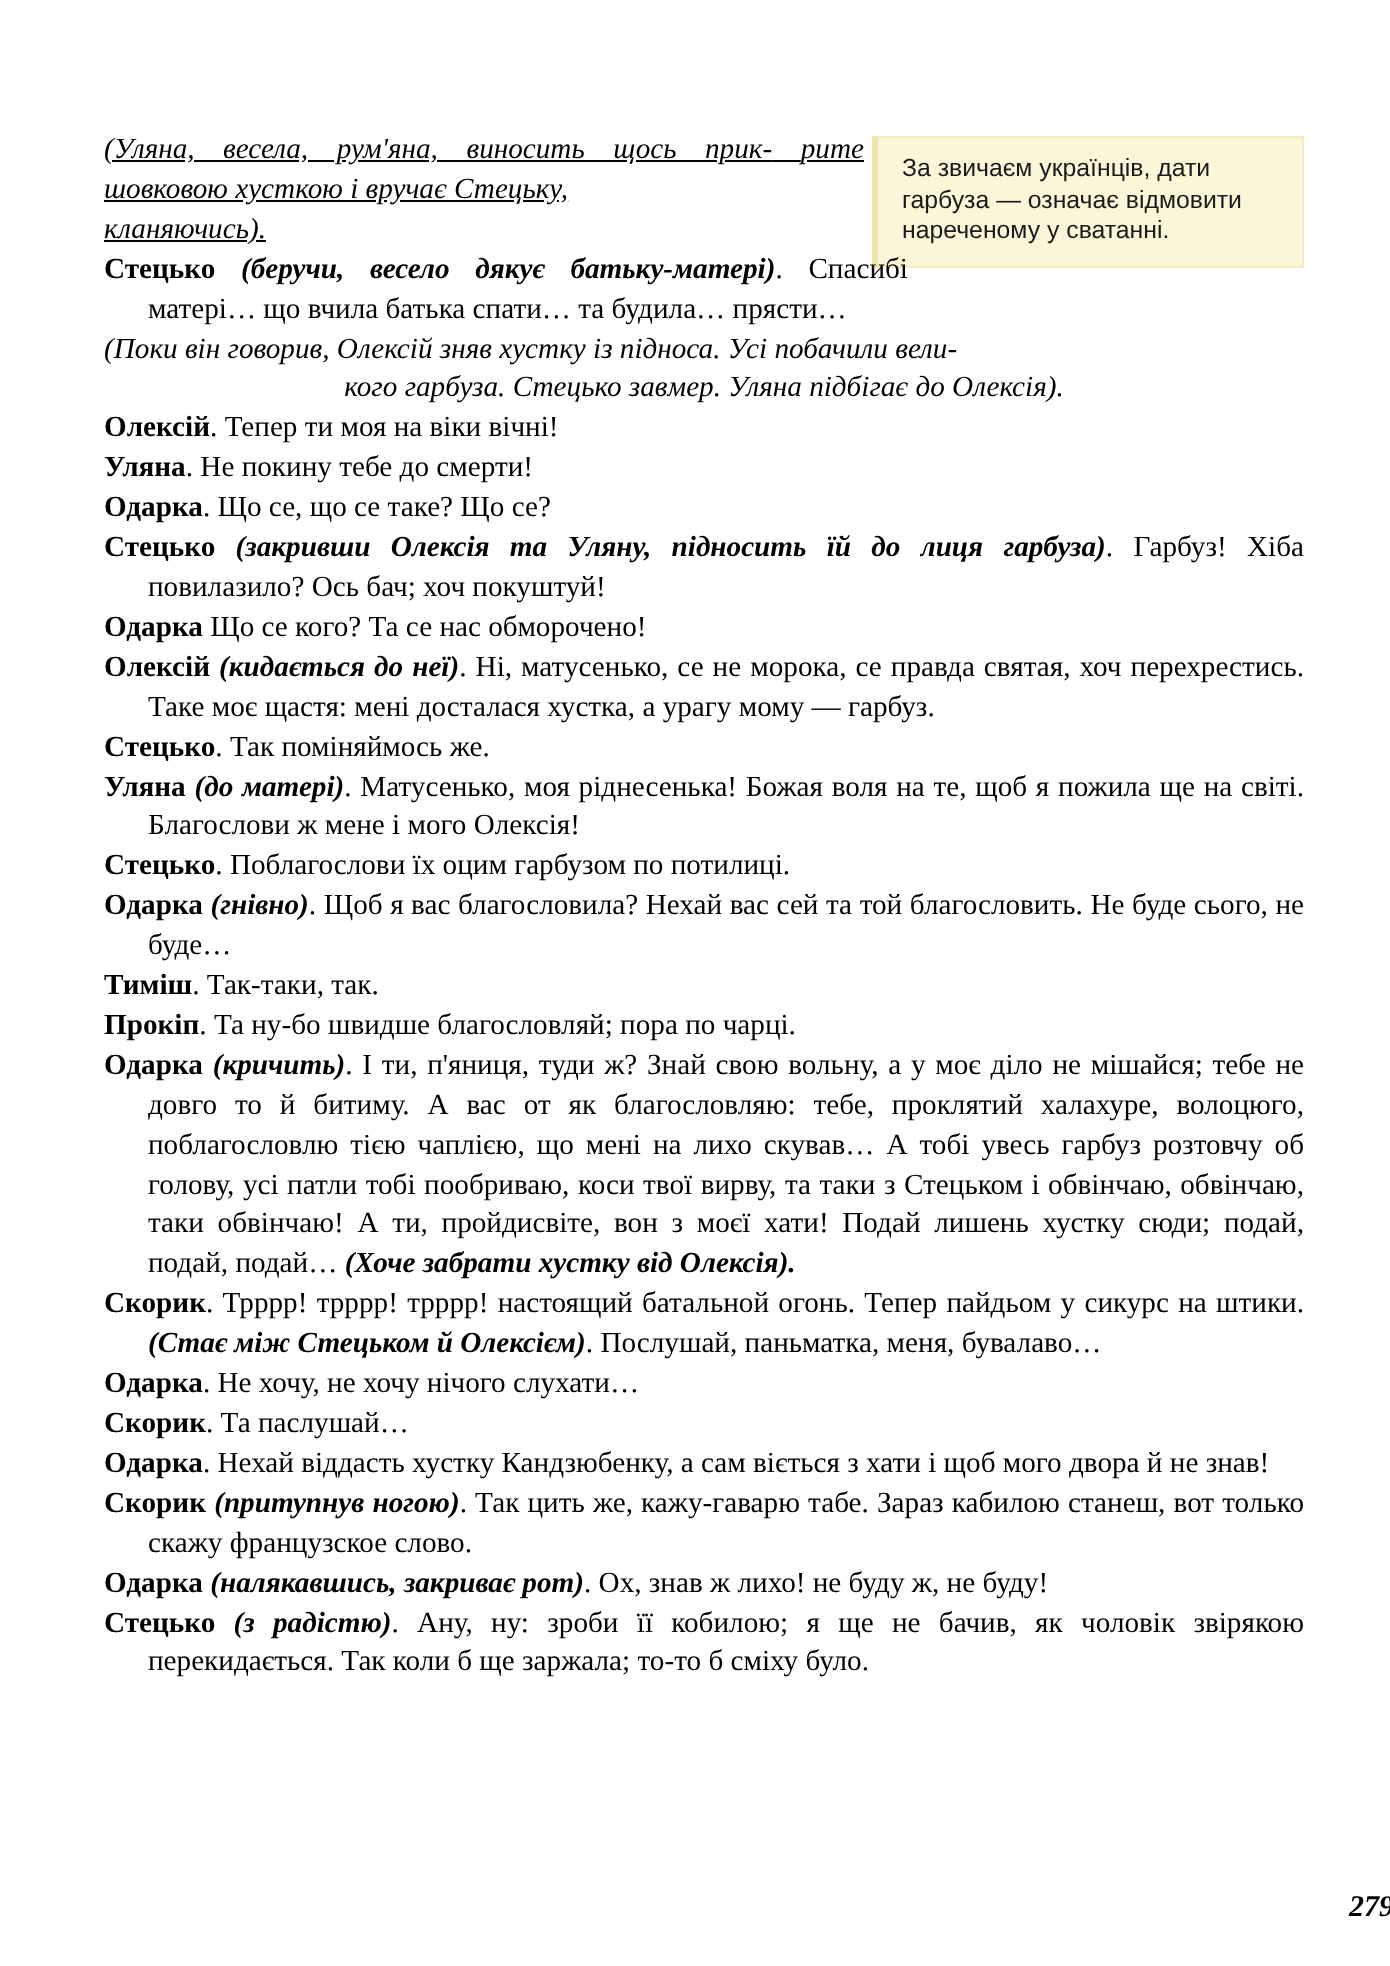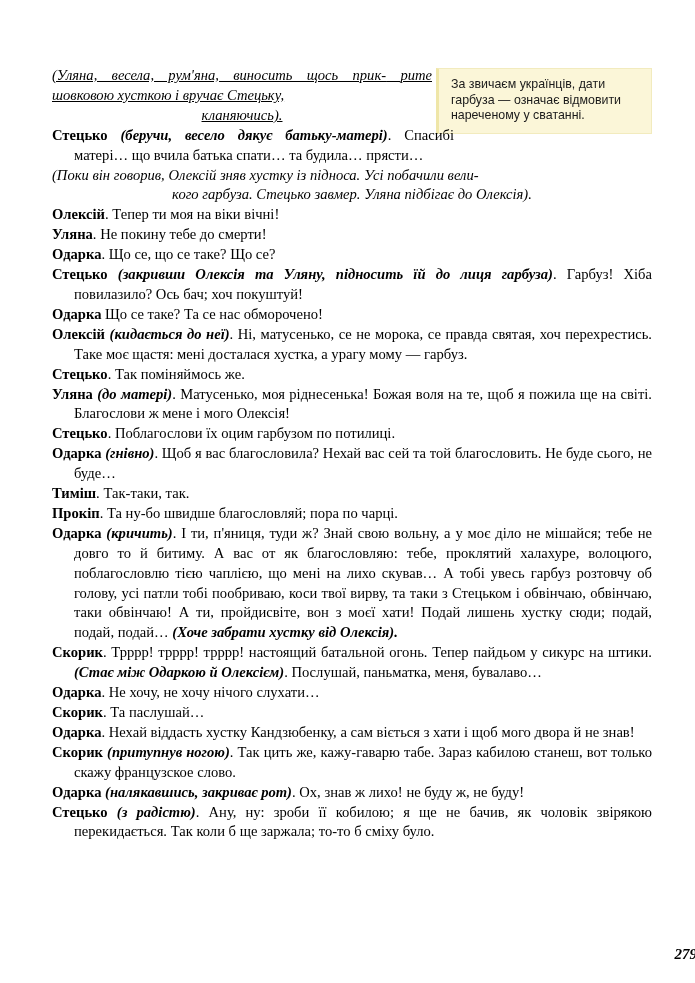--- a/index.html
+++ b/index.html
@@ -73,21 +73,21 @@
     text-indent: -22px;
   }
 
   
   .stage {
     font-style: italic;
     padding-left: 0;
     text-indent: 0;
   }
   .stage-1 { text-align: justify; text-decoration: underline; }
-  .stage-1 .last { display: block; text-align: center; }
+  .stage-1 .last { display: block; text-align: left; }
 
   .stage-2 .last { display: block; text-align: center; font-style: italic; }
 
   b, .who {
     font-weight: bold;
     font-style: normal;
   }
   i, .dir {
     font-style: italic;
     font-weight: bold;
@@ -138,21 +138,21 @@
 
     <p class="speech">
       <b class="who">Одарка</b><span>. Що се, що се таке? Що се?</span>
     </p>
 
     <p class="speech">
       <b class="who">Стецько</b> <i class="dir">(закривши Олексія та Уляну, підносить їй до лиця гарбуза)</i><span>. Гарбуз! Хіба повилазило? Ось бач; хоч покуштуй!</span>
     </p>
 
     <p class="speech">
-      <b class="who">Одарка</b><span> Що се таке? Та се нас обморочено!</span>
+      <b class="who">Одарка</b><span> Що се кого? Та се нас обморочено!</span>
     </p>
 
     <p class="speech">
       <b class="who">Олексій</b> <i class="dir">(кидається до неї)</i><span>. Ні, матусенько, се не морока, се правда святая, хоч перехрестись. Таке моє щастя: мені досталася хустка, а урагу мому — гарбуз.</span>
     </p>
 
     <p class="speech">
       <b class="who">Стецько</b><span>. Так поміняймось же.</span>
     </p>
 
@@ -174,21 +174,21 @@
 
     <p class="speech">
       <b class="who">Прокіп</b><span>. Та ну-бо швидше благословляй; пора по чарці.</span>
     </p>
 
     <p class="speech">
       <b class="who">Одарка</b> <i class="dir">(кричить)</i><span>. І ти, п'яниця, туди ж? Знай свою вольну, а у моє діло не мішайся; тебе не довго то й битиму. А вас от як благословляю: тебе, проклятий халахуре, волоцюго, поблагословлю тією чаплією, що мені на лихо скував… А тобі увесь гарбуз розтовчу об голову, усі патли тобі пообриваю, коси твої вирву, та таки з Стецьком і обвінчаю, обвінчаю, таки обвінчаю! А ти, пройдисвіте, вон з моєї хати! Подай лишень хустку сюди; подай, подай, подай… </span><i class="dir">(Хоче забрати хустку від Олексія).</i>
     </p>
 
     <p class="speech">
-      <b class="who">Скорик</b><span>. Трррр! трррр! трррр! настоящий батальной огонь. Тепер пайдьом у сикурс на штики. </span><i class="dir">(Стає між Одаркою й Олексієм)</i><span>. Послушай, паньматка, меня, бувалаво…</span>
+      <b class="who">Скорик</b><span>. Трррр! трррр! трррр! настоящий батальной огонь. Тепер пайдьом у сикурс на штики. </span><i class="dir">(Стає між Стецьком й Олексієм)</i><span>. Послушай, паньматка, меня, бувалаво…</span>
     </p>
 
     <p class="speech">
       <b class="who">Одарка</b><span>. Не хочу, не хочу нічого слухати…</span>
     </p>
 
     <p class="speech">
       <b class="who">Скорик</b><span>. Та паслушай…</span>
     </p>
 

